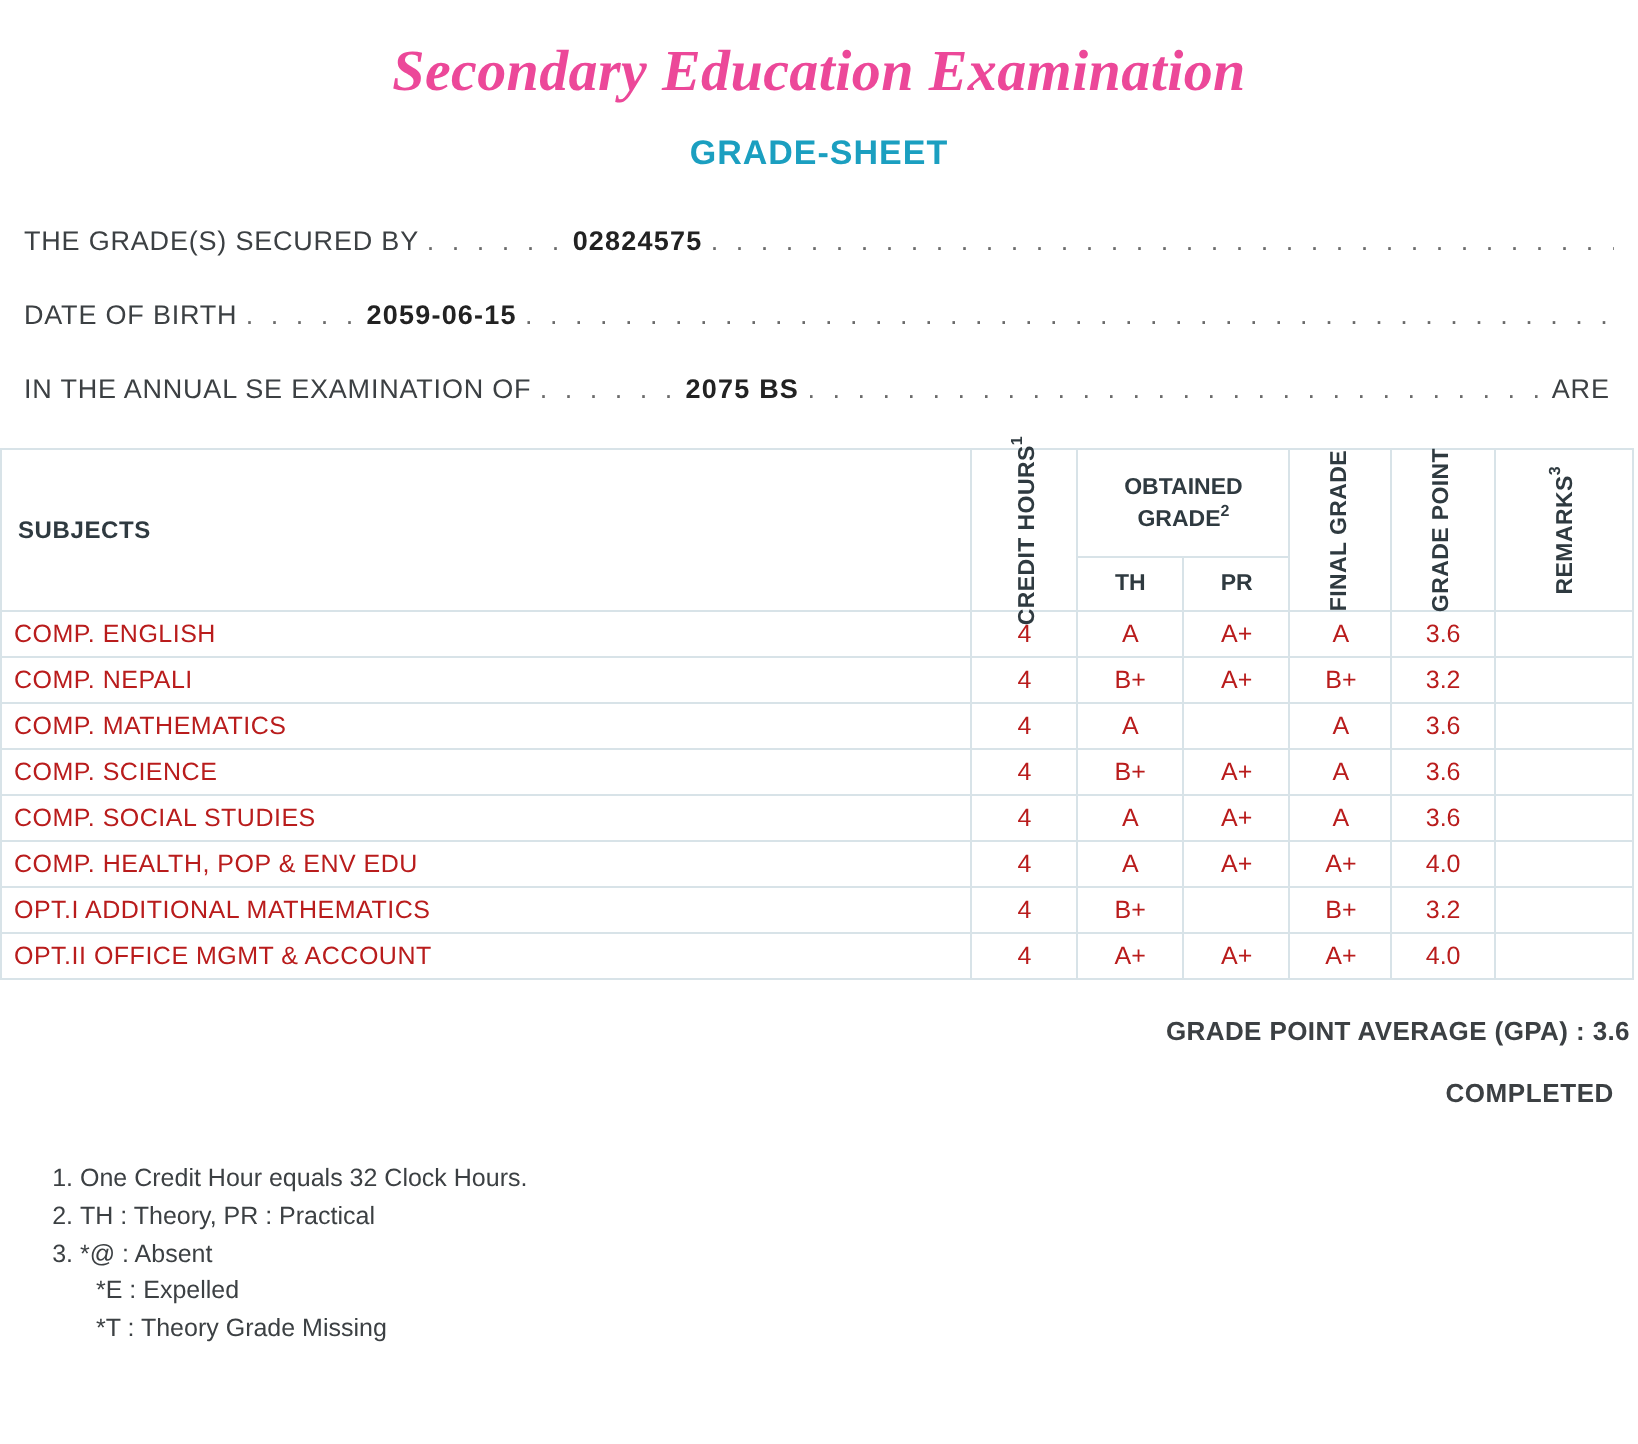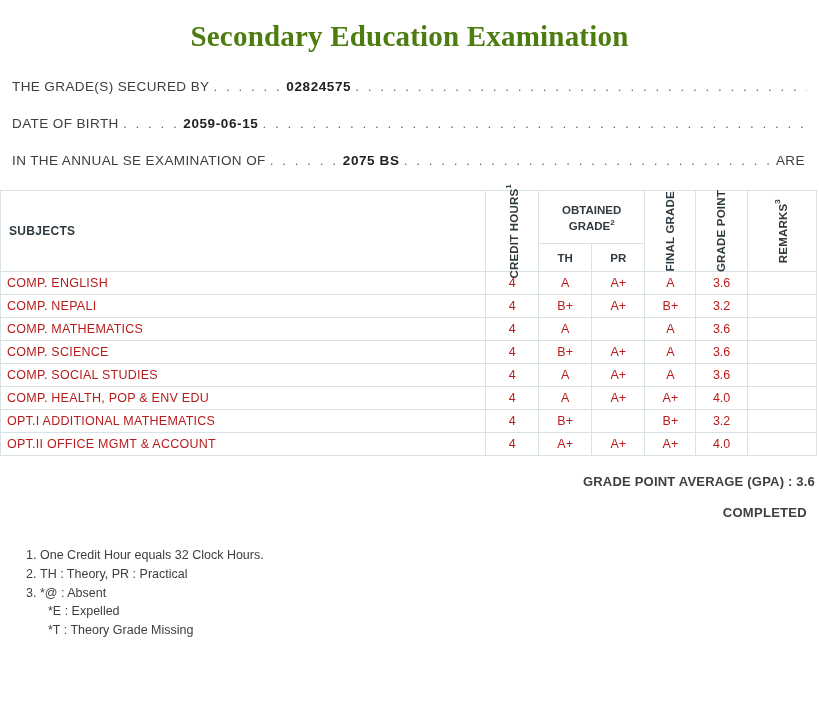--- a/index.html
+++ b/index.html
@@ -16,26 +16,27 @@
     overflow: hidden;
   }
   .page {
     position: relative;
     width: 819px;
     height: 722px;
     box-sizing: border-box;
   }
   .title {
     text-align: center;
-    color: #4d7c0f;
+    color: #ec4899;
     font-family: "Liberation Serif", serif;
     font-weight: bold;
     font-size: 29px;
     letter-spacing: 0.2px;
     padding-top: 20px;
+    font-style: italic;
   }
   .subtitle {
     text-align: center;
     color: #1b9fc0;
     font-family: "Liberation Sans", sans-serif;
     font-weight: bold;
     font-size: 17px;
     letter-spacing: 0.5px;
     margin-top: 14px;
   }
@@ -175,20 +176,21 @@
     padding-left: 8px;
     line-height: 1.5;
   }
 </style>
 </head>
 <body>
 
 <div class="page">
 
   <div class="title">Secondary Education Examination</div>
+  <div class="subtitle">GRADE-SHEET</div>
 
   <div class="info-block">
 
     <div class="info-line">
       <span class="lead">THE GRADE(S) SECURED BY</span>
       <span class="dots">. . . . . .</span>
       <span class="value">02824575</span>
       <span class="dots">. . . . . . . . . . . . . . . . . . . . . . . . . . . . . . . . . . . . . . . . . . . . . . . . . . . . . . . .</span>
     </div>
 

